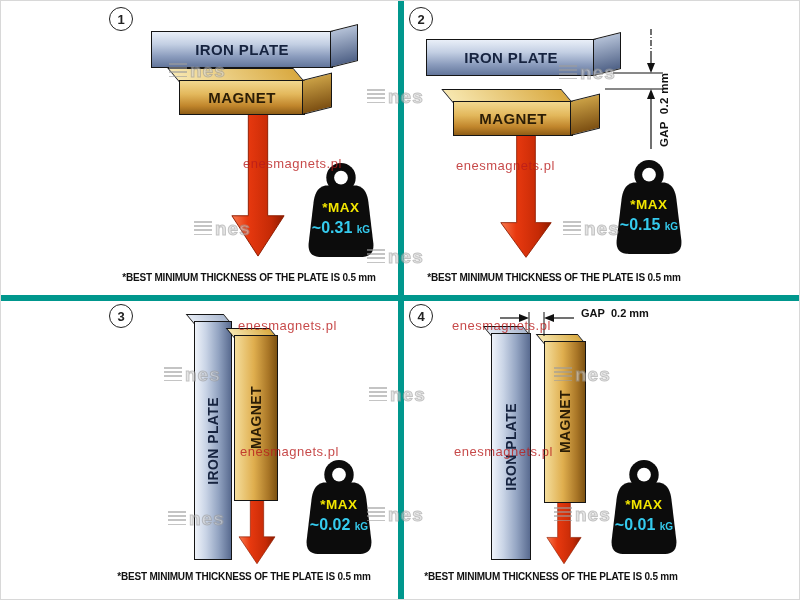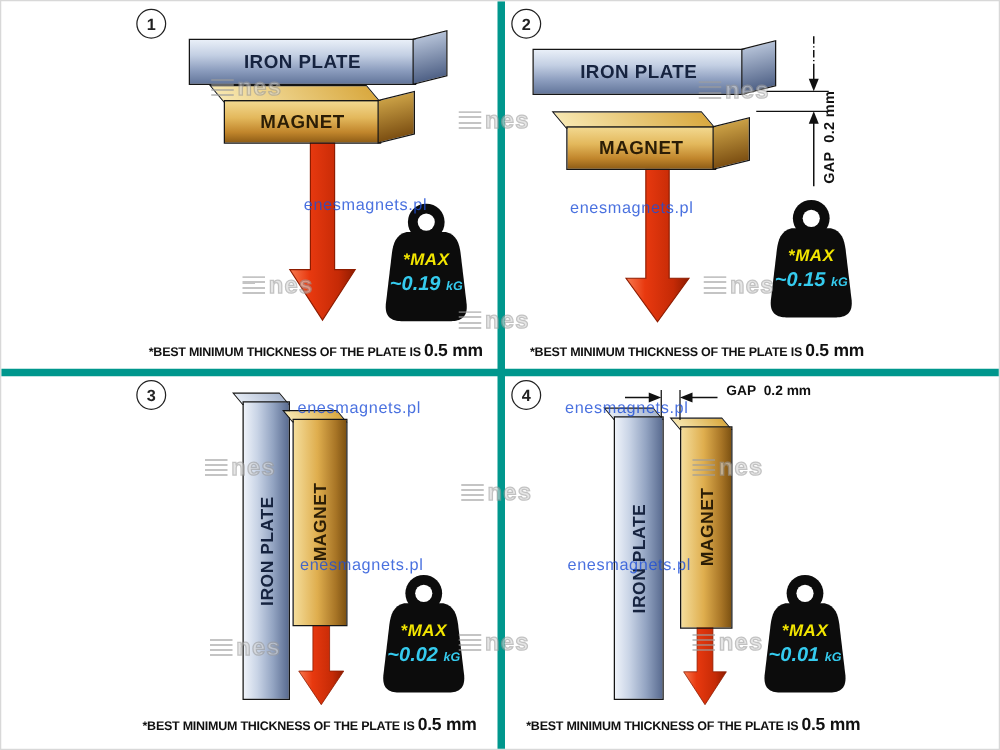--- a/index.html
+++ b/index.html
@@ -27,41 +27,41 @@
   .gold-top{background:linear-gradient(90deg,#f7e7b0,#d9a940);transform:skewX(40deg);transform-origin:left bottom;}
 
   .plate-label{font-size:15px;font-weight:800;color:#16233f;letter-spacing:.4px;}
   .magnet-label{font-size:15px;font-weight:700;color:#2b1d06;letter-spacing:.4px;}
   .vtext{writing-mode:vertical-rl;transform:rotate(180deg);font-size:14px;}
 
   
   .arrow{position:absolute;z-index:1;}
 
   
-  .weight{position:absolute;width:80px;height:98px;z-index:3;font-style:italic;}
+  .weight{position:absolute;width:80px;height:98px;z-index:3;}
   .weight svg{position:absolute;left:0;top:0;width:100%;height:100%;}
   .w-max{position:absolute;left:0;top:38px;width:100%;text-align:center;color:#f3e600;
     font-size:13.5px;font-weight:800;letter-spacing:.5px;}
   .w-val{position:absolute;left:0;top:57px;width:100%;text-align:center;color:#35cbee;
     font-size:16px;font-weight:800;}
   .w-unit{font-size:10px;font-weight:700;}
 
   
   .dim{position:absolute;z-index:3;}
   .gap-v{position:absolute;writing-mode:vertical-rl;transform:rotate(180deg);
     font-size:11.5px;font-weight:800;color:#111;z-index:3;letter-spacing:.3px;}
   .gap-h{position:absolute;font-size:11px;font-weight:800;color:#111;z-index:3;white-space:nowrap;}
 
   
   .caption{position:absolute;width:260px;text-align:center;font-size:10px;font-weight:700;
     color:#111;white-space:nowrap;z-index:3;letter-spacing:-0.2px;}
-  .caption strong{font-size:14px;font-weight:800;}
-
-  
-  .wm-text{position:absolute;color:#1d4ed8;font-size:13px;letter-spacing:.5px;z-index:5;opacity:.8;}
+  .caption strong{font-size:10px;font-weight:800;}
+
+  
+  .wm-text{position:absolute;color:#b91c1c;font-size:13px;letter-spacing:.5px;z-index:5;opacity:.8;}
   .wm-logo{position:absolute;display:flex;align-items:center;gap:3px;z-index:5;opacity:.6;}
   .wm-e{width:18px;height:16px;background:repeating-linear-gradient(180deg,#9d9d9d 0 1.6px,transparent 1.6px 4.2px);}
   .wm-nes{font-size:19px;font-weight:700;color:#d6d6d6;-webkit-text-stroke:1px #9b9b9b;letter-spacing:1px;line-height:1;}
 </style>
 </head>
 <body>
 
 <svg width="0" height="0" style="position:absolute" aria-hidden="true">
   <defs>
     <linearGradient id="gArrow" x1="0" y1="0" x2="1" y2="0">
@@ -95,21 +95,21 @@
     <path d="M20 0 H40 V106 H57 L30 148 L3 106 H20 Z" fill="url(#gArrow)" stroke="#8e1c00" stroke-width="1"></path>
   </svg>
 
   <div class="weight" style="left:300px;top:161px">
     <svg viewBox="0 0 80 100">
       <circle cx="40" cy="16" r="15" fill="#0c0c0c"></circle>
       <circle cx="40" cy="16" r="7" fill="#ffffff"></circle>
       <path d="M24 24 C15 26 13 34 12 41 L7 83 C6 95 13 97 21 97 L59 97 C67 97 74 95 73 83 L68 41 C67 34 65 26 56 24 Z" fill="#0c0c0c"></path>
     </svg>
     <div class="w-max">*MAX</div>
-    <div class="w-val"><span>~0.19</span> <span class="w-unit">kG</span></div>
+    <div class="w-val"><span>~0.31</span> <span class="w-unit">kG</span></div>
   </div>
 
   <div class="caption" style="left:118px;top:271px">
     <span>*BEST MINIMUM THICKNESS OF THE PLATE IS</span> <strong>0.5 mm</strong>
   </div>
 
   <div class="badge" style="left:408px;top:6px">2</div>
 
   <div class="face steel-front" style="left:425px;top:38px;width:168px;height:35px">
     <span class="plate-label">IRON PLATE</span>

